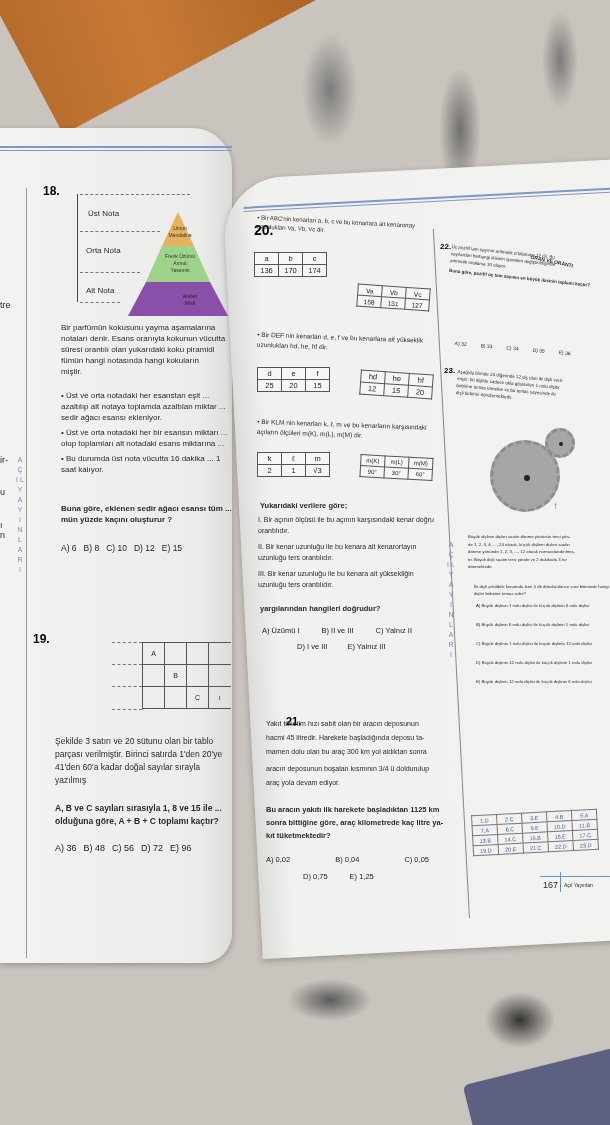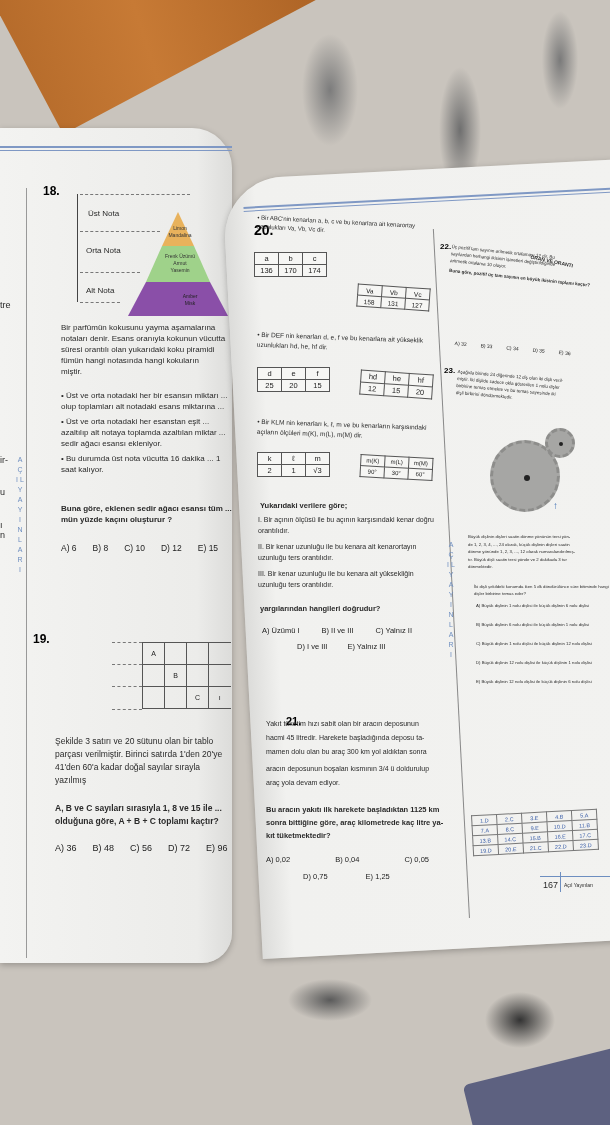--- a/index.html
+++ b/index.html
@@ -38,21 +38,21 @@
   .page-right {
     left: 222px; top: 180px; width: 400px; height: 780px;
     border-radius: 60px 0 0 0;
     transform: rotate(-3deg); transform-origin: left top;
     background: linear-gradient(90deg, #dcdcda 0%, #f1f1ef 8%, #f2f2f0 100%);
   }
   .rule-top { position: absolute; height: 2px; background: #7f98c4; }
   .qnum { color: #000000; font-weight: bold; font-size: 12px; position: absolute; }
   .txt { position: absolute; font-size: 8px; line-height: 11px; color: #2a2a2a; }
   .bold { font-weight: bold; }
-  .choices { position: absolute; font-size: 8.5px; display: flex; gap: 16px; }
+  .choices { position: absolute; font-size: 8.5px; display: flex; gap: 7px; }
   .side-label {
     position: absolute; font-size: 7px; color: #6d8ec0; width: 8px;
     text-align: center; line-height: 10px; letter-spacing: 0;
   }
   table.tb { border-collapse: collapse; position: absolute; font-size: 7.5px; background: #f6f6f4; }
   table.tb td { border: 1px solid #555; padding: 1px 4px; text-align: center; min-width: 24px; height: 11px; }
   .pyramid { position: absolute; left: 128px; top: 212px; width: 100px; height: 104px; }
   .gear { position: absolute; border-radius: 50%; background: #a6a6a4; border: 3px dashed #8d8d8b; }
   .grid19 { position: absolute; left: 142px; top: 642px; border-collapse: collapse; }
   .grid19 td { border: 1px solid #555; width: 22px; height: 22px; font-size: 7px; text-align: center; }
@@ -103,22 +103,22 @@
 </svg>
 
 <div class="txt" style="left:61px;top:322px;width:172px;">
   <div>Bir parfümün kokusunu yayma aşamalarına</div>
   <div>notaları denir. Esans oranıyla kokunun vücutta</div>
   <div>süresi orantılı olan yukarıdaki koku piramidi</div>
   <div>fümün hangi notasında hangi kokuların</div>
   <div>miştir.</div>
 </div>
 <div class="txt" style="left:61px;top:390px;width:172px;">
+  <div style="margin-bottom:4px;">• <span>Üst ve orta notadaki her esanstan eşit ... azaltılıp alt notaya toplamda azaltılan miktar ... sedir ağacı esansı ekleniyor.</span></div>
   <div style="margin-bottom:4px;">• <span>Üst ve orta notadaki her bir esansın miktarı ... olup toplamları alt notadaki esans miktarına ...</span></div>
-  <div style="margin-bottom:4px;">• <span>Üst ve orta notadaki her esanstan eşit ... azaltılıp alt notaya toplamda azaltılan miktar ... sedir ağacı esansı ekleniyor.</span></div>
   <div>• <span>Bu durumda üst nota vücutta 16 dakika ... 1 saat kalıyor.</span></div>
 </div>
 <div class="txt bold" style="left:61px;top:503px;width:172px;">Buna göre, eklenen sedir ağacı esansı tüm ... mün yüzde kaçını oluşturur ?</div>
 <div class="choices" style="left:61px;top:543px;">
   <span>A) 6</span>
   <span>B) 8</span>
   <span>C) 10</span>
   <span>D) 12</span>
   <span>E) 15</span>
 </div>
@@ -292,21 +292,21 @@
 <div class="txt bold" style="left:266px;top:803px;width:185px;font-size:7.5px;line-height:13px;">
   <div>Bu aracın yakıtı ilk harekete başladıktan 1125 km</div>
   <div>sonra bittiğine göre, araç kilometrede kaç litre ya-</div>
   <div>kıt tüketmektedir?</div>
 </div>
 <div class="choices" style="left:266px;top:855px;font-size:7.5px;gap:45px;">
   <span>A) 0,02</span>
   <span>B) 0,04</span>
   <span>C) 0,05</span>
 </div>
-<div class="choices" style="left:303px;top:872px;font-size:7.5px;gap:38px;">
+<div class="choices" style="left:303px;top:872px;font-size:7.5px;gap:22px;">
   <span>D) 0,75</span>
   <span>E) 1,25</span>
 </div>
 
 <span class="qnum" style="left:440px;top:242px;font-size:8px;">22.</span>
 <div class="txt" style="left:452px;top:243px;width:160px;font-size:4.5px;line-height:7px;transform:rotate(6deg);transform-origin:left top;">
   <div>Üç pozitif tam sayının aritmetik ortalaması 12 dir. Bu</div>
   <div>sayılardan herhangi ikisinin işaretleri değiştirildiğinde</div>
   <div>aritmetik ortalama 10 oluyor.</div>
   <div class="bold" style="margin-top:3px;">Buna göre, pozitif üç tam sayının en büyük ikisinin toplamı kaçtır?</div>

